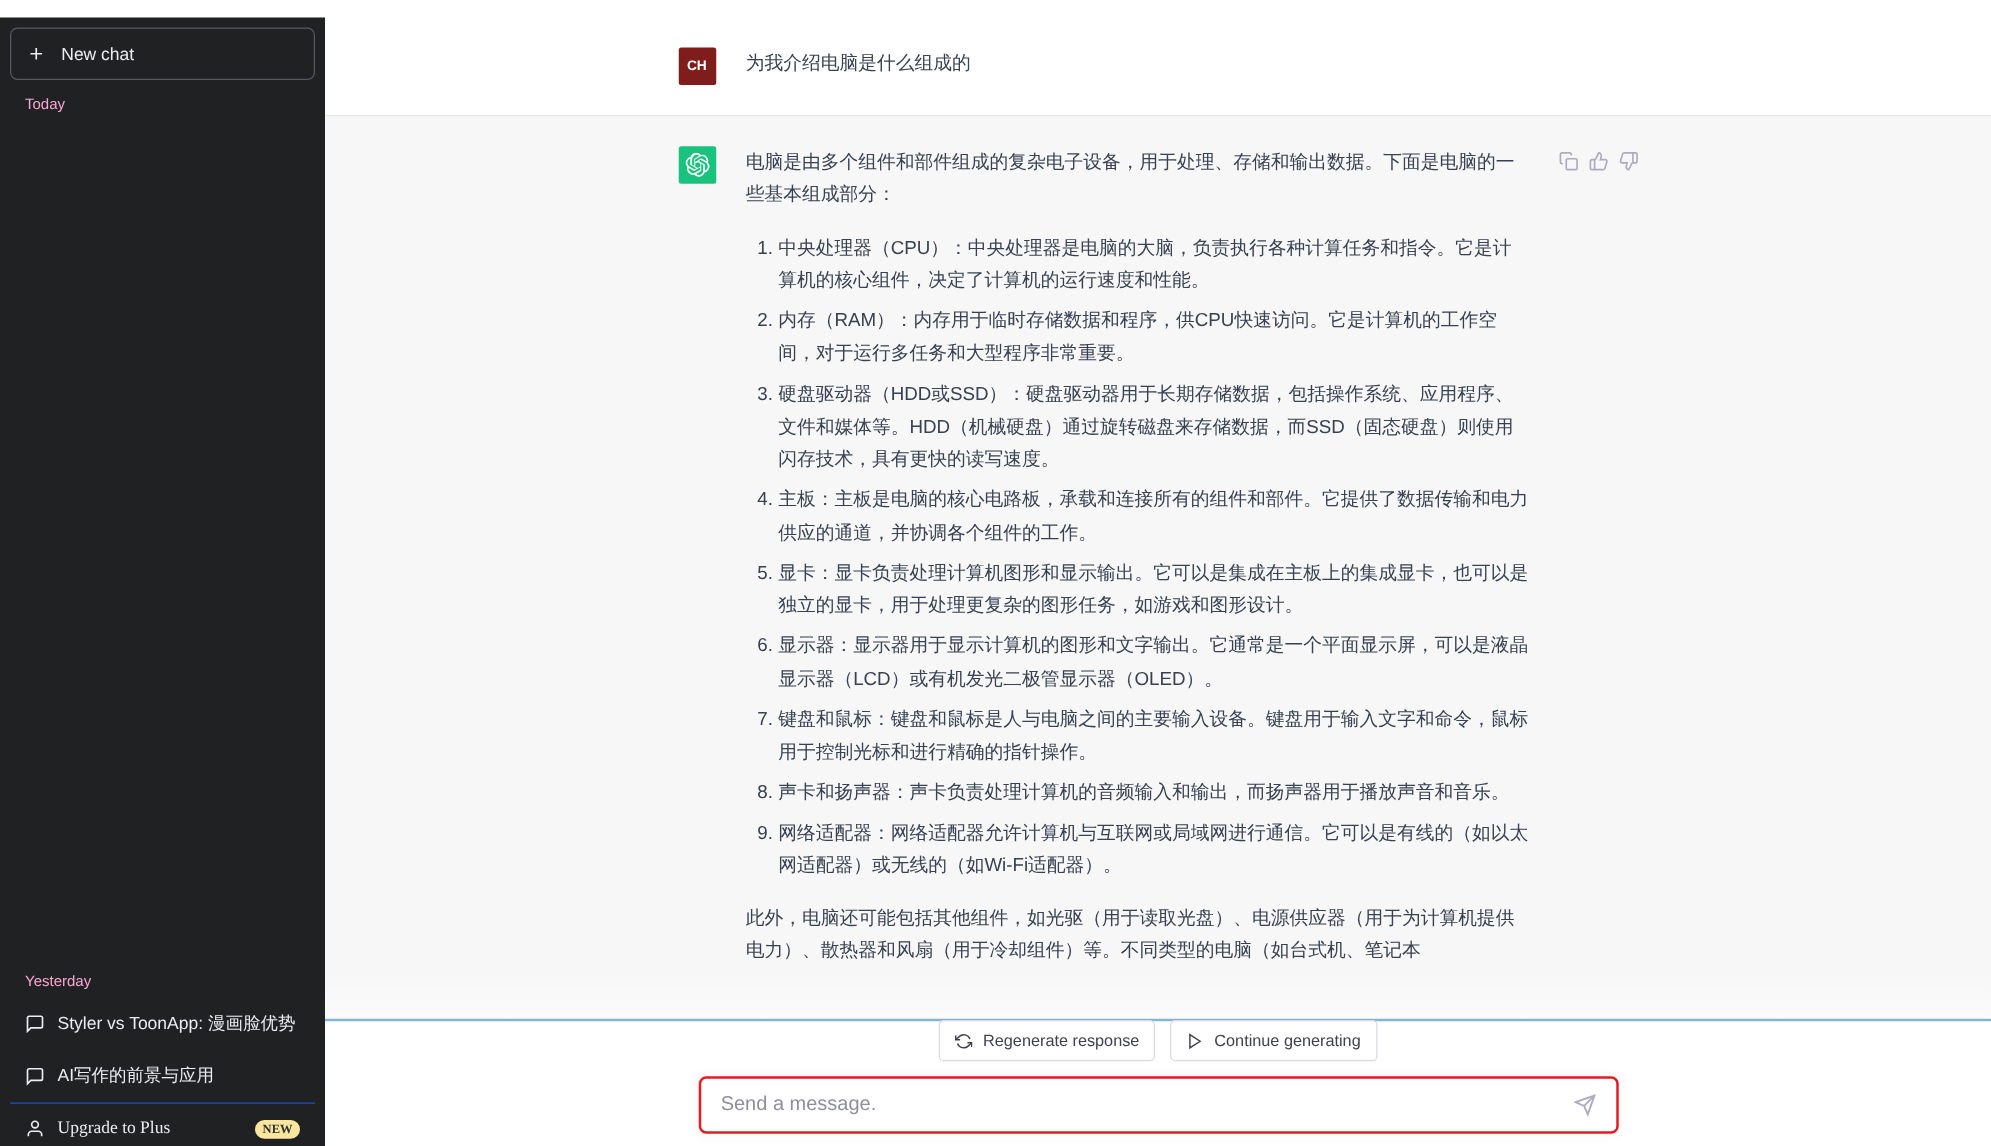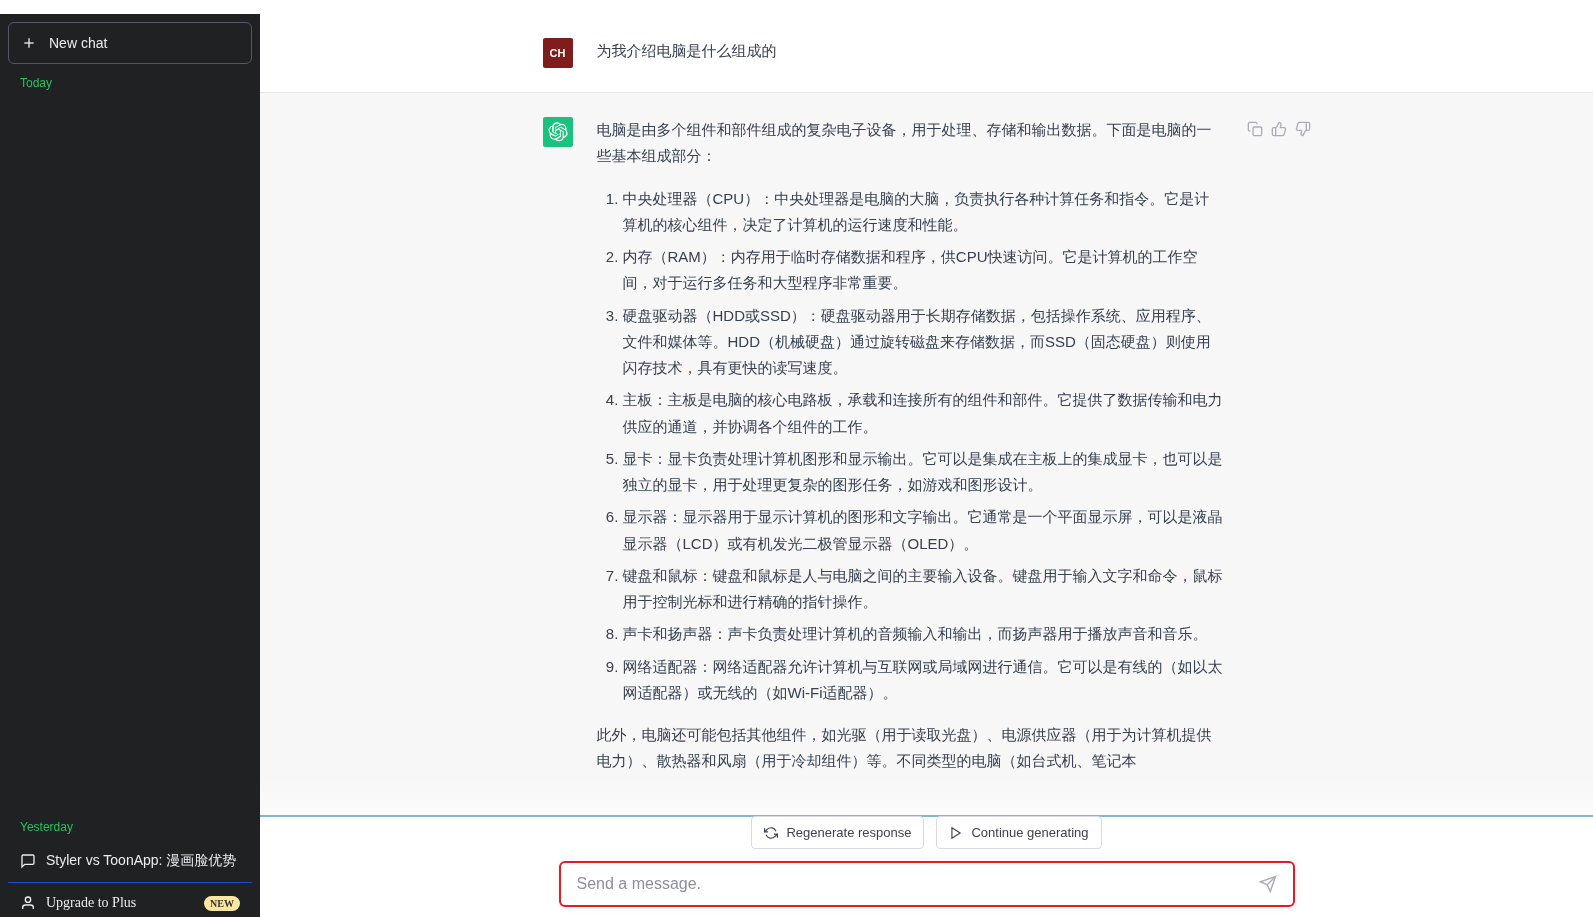--- a/index.html
+++ b/index.html
@@ -1,20 +1,20 @@
 <!DOCTYPE html>
 <html><head>
 <meta charset="utf-8">
 <style>
 * { box-sizing: border-box; margin: 0; padding: 0; }
 body { font-family: -apple-system, BlinkMacSystemFont, "Segoe UI", Helvetica, Arial, sans-serif; background: #fff; color: #1f2328; overflow: hidden; }
 .app { display: flex; height: 917px; width: 1593px; margin-top: 14px; }
 .sidebar { width: 260px; background: #202123; color: #ececf1; display: flex; flex-direction: column; padding: 8px; }
 .new-chat { display: flex; align-items: center; gap: 12px; padding: 12px; border: 1px solid #565869; border-radius: 6px; cursor: pointer; font-size: 14px; }
-.section-label { font-size: 12px; color: #22c55e; padding: 12px 12px 6px 12px; }
+.section-label { font-size: 12px; color: #f9a8d4; padding: 12px 12px 6px 12px; }
 .sidebar-item { display: flex; align-items: center; gap: 10px; padding: 12px; border-radius: 6px; cursor: pointer; font-size: 14px; position: relative; }
 .sidebar-item.active { background: #343541; }
 .sidebar-item .title { flex: 1; white-space: nowrap; overflow: hidden; text-overflow: ellipsis; }
 .sidebar-item .actions { display: flex; gap: 8px; color: #c5c5d2; }
 .sidebar-spacer { flex: 1; }
 .upgrade { display: flex; align-items: center; gap: 10px; padding: 12px; border-top: 1px solid #1d4ed8; cursor: pointer; font-size: 14px; font-family: Liberation Serif, serif; }
 .badge-new { background: #fae69e; color: #333; font-size: 10px; font-weight: 700; padding: 2px 6px; border-radius: 10px; }
 .main { flex: 1; display: flex; flex-direction: column; background: #ffffff; position: relative; }
 .conversation { flex: 1; overflow-y: auto; }
 .msg-row { display: flex; gap: 24px; padding: 24px 0; width: 100%; max-width: 768px; margin: 0 auto; }
@@ -65,20 +65,28 @@
 
     <div class="sidebar-item">
       <span class="icon">
         <svg width="16" height="16" viewBox="0 0 24 24" fill="none" stroke="currentColor" stroke-width="2">
             <path d="M21 15a2 2 0 0 1-2 2H7l-4 4V5a2 2 0 0 1 2-2h14a2 2 0 0 1 2 2z"></path>
           </svg>
       </span>
       <span class="title">Styler vs ToonApp: 漫画脸优势</span>
     </div>
 
+    <div class="sidebar-item">
+      <span class="icon">
+        <svg width="16" height="16" viewBox="0 0 24 24" fill="none" stroke="currentColor" stroke-width="2">
+            <path d="M21 15a2 2 0 0 1-2 2H7l-4 4V5a2 2 0 0 1 2-2h14a2 2 0 0 1 2 2z"></path>
+          </svg>
+      </span>
+      <span class="title">AI写作的前景与应用</span>
+    </div>
 
     <div class="upgrade">
       <span class="icon">
         <svg width="16" height="16" viewBox="0 0 24 24" fill="none" stroke="currentColor" stroke-width="2">
             <path d="M20 21v-2a4 4 0 0 0-4-4H8a4 4 0 0 0-4 4v2"></path>
             <circle cx="12" cy="7" r="4"></circle>
           </svg>
       </span>
       <span style="flex:1">Upgrade to Plus</span>
       <span class="badge-new">NEW</span>

